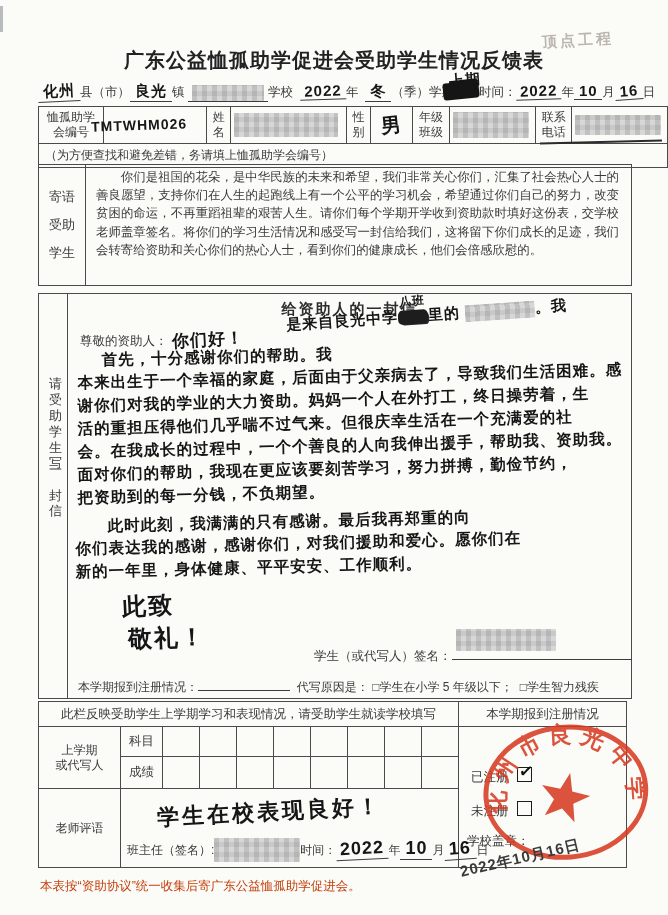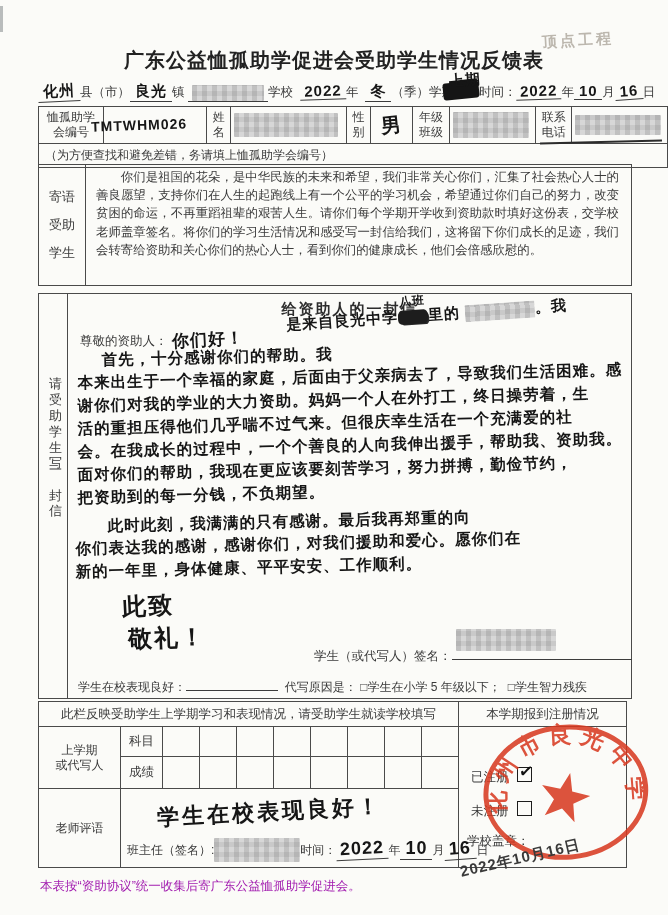--- a/index.html
+++ b/index.html
@@ -63,21 +63,21 @@
   .school-table td{border:1.4px solid #4a4a4a;padding:0 2px;}
   .th-left{font-size:12.5px;text-align:center;height:24px;}
   .th-right{font-size:12.5px;text-align:center;}
   .sub-lbl{font-size:12.5px;text-align:center;}
   .comment-cell{position:relative;height:78px;}
   .reg-cell{position:relative;}
   .reg-item{position:absolute;font-size:12.5px;color:#3a3a3a;}
   .cb{position:absolute;width:13px;height:13px;border:1.8px solid #1c1c1c;background:transparent;}
   .tick{position:absolute;top:-7px;left:1px;font-size:17px;color:#111;font-weight:bold;transform:rotate(8deg);}
   .stamp-date{transform:rotate(-13deg);font-size:15px;letter-spacing:1px;}
-  .footer-note{top:878px;left:40px;font-size:12.5px;color:#a21caf;}
+  .footer-note{top:878px;left:40px;font-size:12.5px;color:#c2410c;}
   .phone-line{top:141px;left:540px;width:122px;height:2px;background:#2c2c2c;transform:rotate(-1.5deg);}
   svg .stamp-txt{font-family:"Liberation Sans",sans-serif;font-weight:bold;}
 </style>
 </head>
 <body>
 
 <div class="sheet">
 
   <div class="abs edge-mark"></div>
   <div class="abs pencil hw">顶点工程</div>
@@ -169,21 +169,21 @@
       <div class="hw-line hw" style="top:268px;left:8px;">新的一年里，身体健康、平平安安、工作顺利。</div>
 
       <div class="abs hw closing" style="top:296px;left:54px;transform:rotate(-3deg);">此致</div>
       <div class="abs hw closing" style="top:328px;left:60px;transform:rotate(-2deg);">敬礼！</div>
 
       <div class="abs" style="top:352px;left:218px;white-space:nowrap;margin-left:28px;">
         <span class="pr">学生（或代写人）签名：</span><span class="blank" style="width:180px;position:relative;"><span class="px" style="width:100px;height:22px;position:absolute;left:4px;top:-18px;"></span></span>
       </div>
 
       <div class="abs" style="top:384px;left:10px;white-space:nowrap;font-size:12.3px;">
-        <span class="pr-sm">学生在校表现良好：</span><span class="blank" style="width:92px;"></span>&nbsp;&nbsp;<span class="pr-sm">代写原因是：</span>&nbsp;<span class="pr-sm">□学生在小学 5 年级以下；</span>&nbsp;&nbsp;<span class="pr-sm">□学生智力残疾</span>
+        <span class="pr-sm">本学期报到注册情况：</span><span class="blank" style="width:92px;"></span>&nbsp;&nbsp;<span class="pr-sm">代写原因是：</span>&nbsp;<span class="pr-sm">□学生在小学 5 年级以下；</span>&nbsp;&nbsp;<span class="pr-sm">□学生智力残疾</span>
       </div>
     </div>
   </div>
 
   <table class="abs school-table">
     <colgroup>
         <col style="width:82px">
         <col style="width:42px">
       <col style="width:37px">
         <col style="width:37px">

